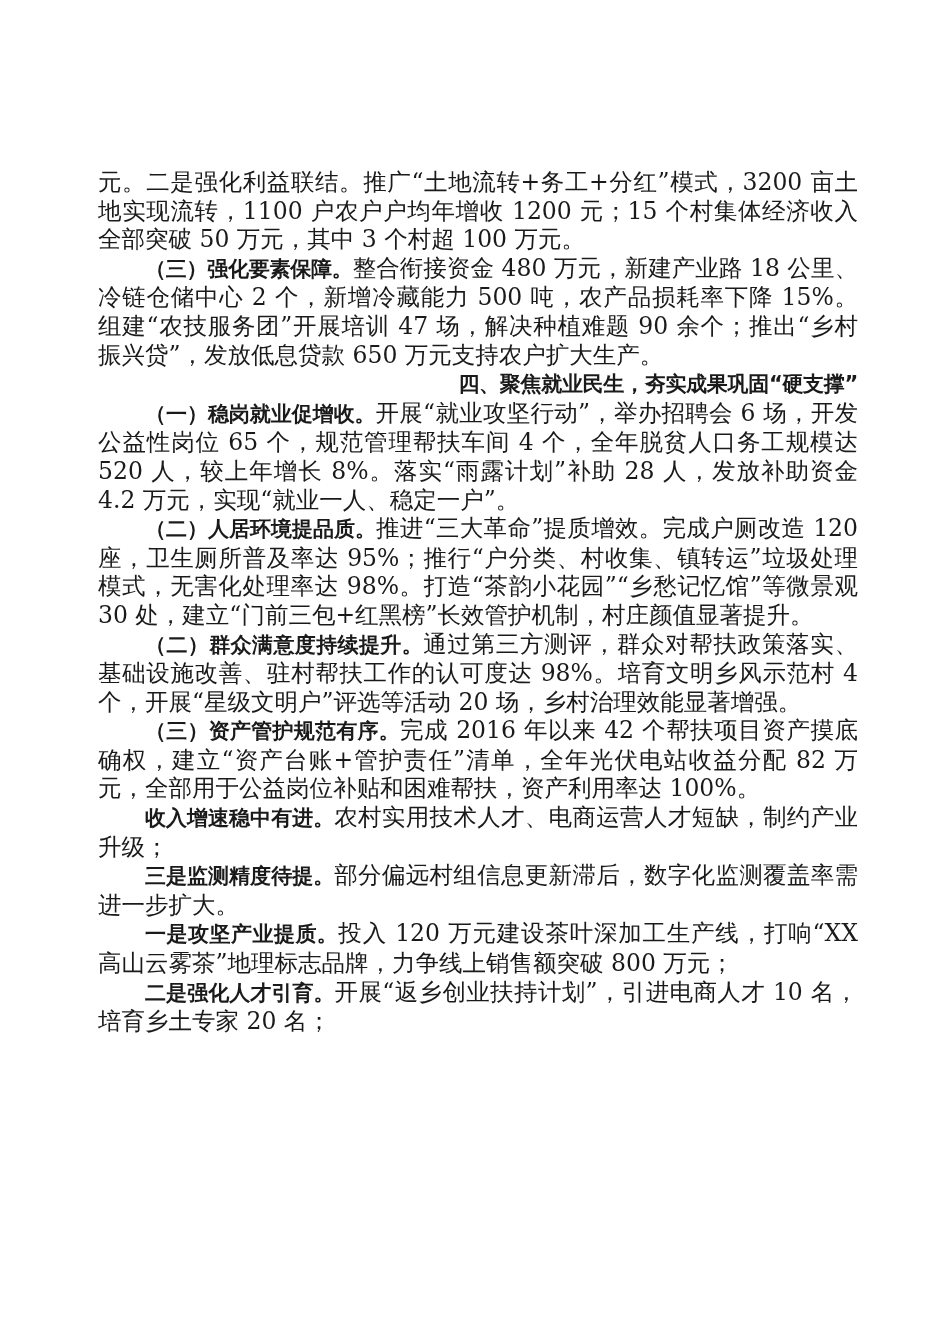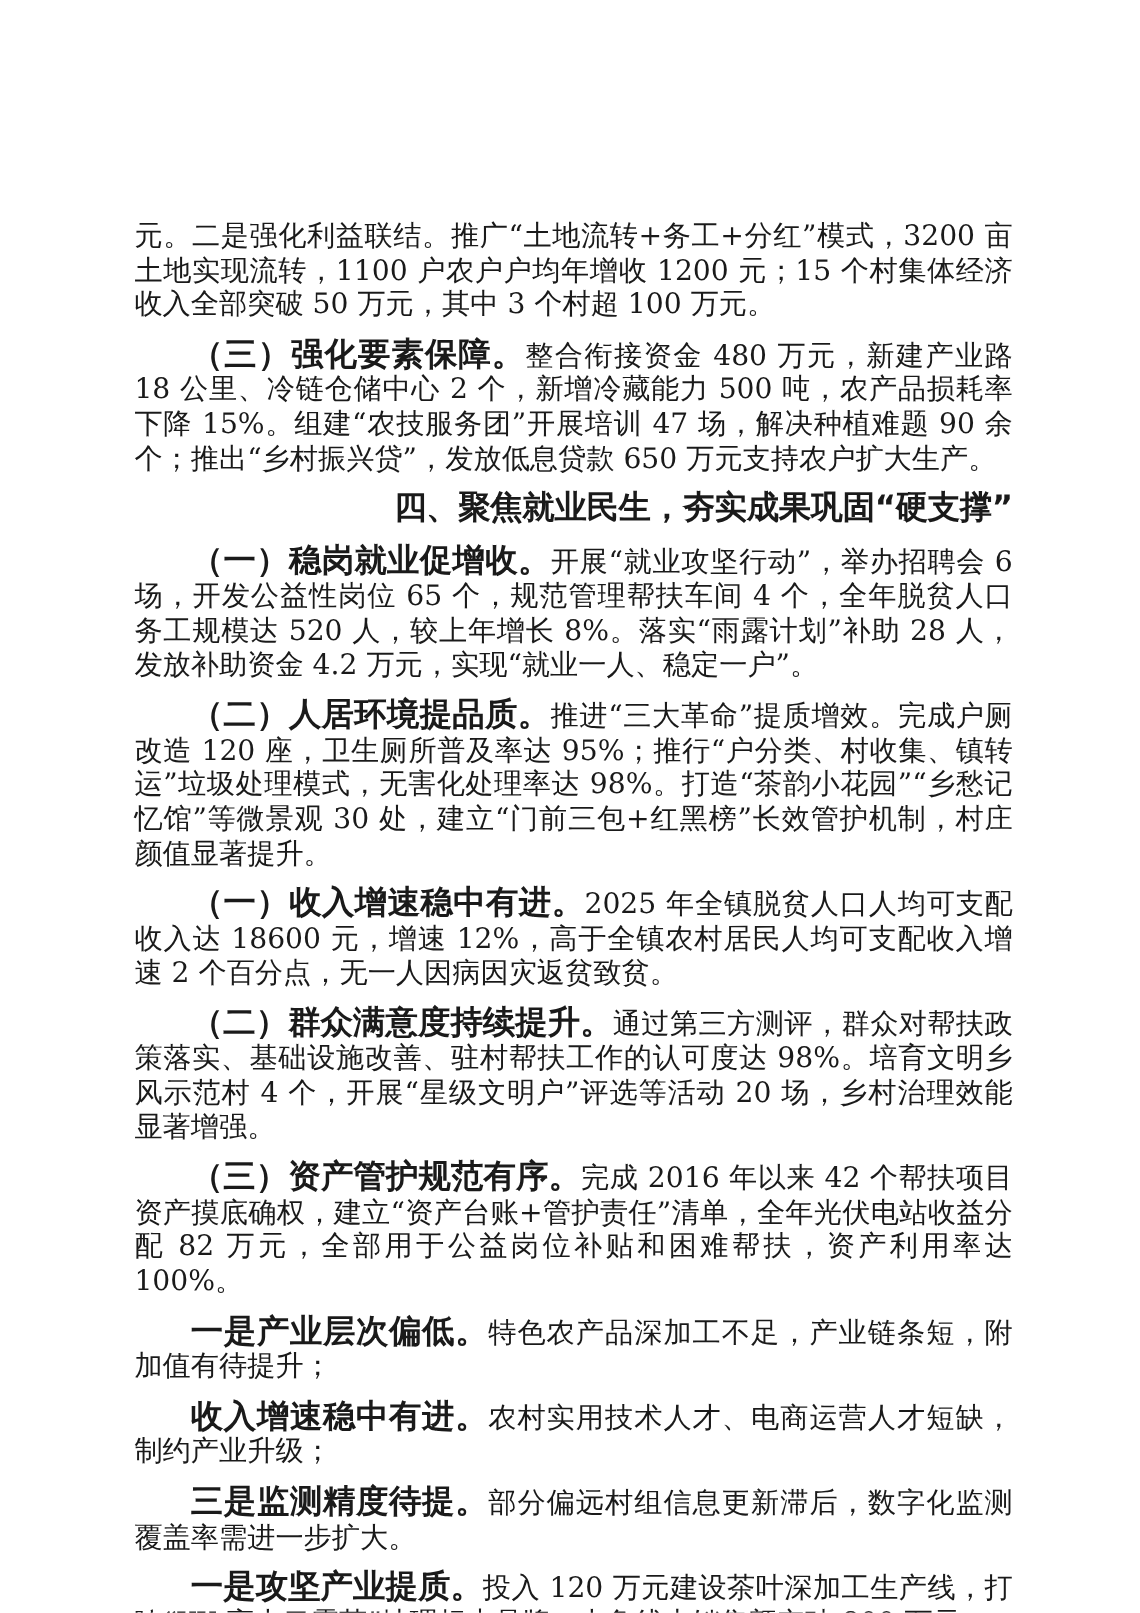--- a/index.html
+++ b/index.html
@@ -20,39 +20,39 @@
     height: 1344px;
     background: #ffffff;
   }
   .text-column {
     position: absolute;
     left: 98px;
     top: 168px;
     width: 760px;
   }
   p {
-    margin: 14px;
+    margin: 0;
     padding: 0;
     font-size: 23.5px;
     line-height: 28.6px;
     color: #1a1a1a;
     text-align: justify;
     text-justify: inter-ideograph;
     text-indent: 2em;
     font-weight: 400;
     letter-spacing: 0px;
   }
   p.noindent {
     text-indent: 0;
   }
   
   .lead {
     font-weight: 700;
     font-family: "DejaVu Sans", "Liberation Sans", sans-serif;
-    font-size: 27px;
+    font-size: 21px;
     letter-spacing: -0.3px;
   }
   
   p.heading {
     font-weight: 700;
     font-family: "DejaVu Sans", "Liberation Sans", sans-serif;
     font-size: 23px;
     text-indent: 2em;
     text-align: right;
     letter-spacing: -0.3px;
@@ -66,22 +66,20 @@
 </head>
 <body>
 
 <div class="page">
   <div class="text-column" id="text-column">
       <p class=" noindent"><span class="body-run">元。二是强化利益联结。推广“土地流转+务工+分红”模式，3200 亩土地实现流转，1100 户农户户均年增收 1200 元；15 个村集体经济收入全部突破 50 万元，其中 3 个村超 100 万元。</span></p>
       <p><span class="lead">（三）强化要素保障。</span><span class="body-run">整合衔接资金 480 万元，新建产业路 18 公里、冷链仓储中心 2 个，新增冷藏能力 500 吨，农产品损耗率下降 15%。组建“农技服务团”开展培训 47 场，解决种植难题 90 余个；推出“乡村振兴贷”，发放低息贷款 650 万元支持农户扩大生产。</span></p>
       <p class="heading"><span class="lead">四、聚焦就业民生，夯实成果巩固“硬支撑”</span></p>
       <p><span class="lead">（一）稳岗就业促增收。</span><span class="body-run">开展“就业攻坚行动”，举办招聘会 6 场，开发公益性岗位 65 个，规范管理帮扶车间 4 个，全年脱贫人口务工规模达 520 人，较上年增长 8%。落实“雨露计划”补助 28 人，发放补助资金 4.2 万元，实现“就业一人、稳定一户”。</span></p>
       <p><span class="lead">（二）人居环境提品质。</span><span class="body-run">推进“三大革命”提质增效。完成户厕改造 120 座，卫生厕所普及率达 95%；推行“户分类、村收集、镇转运”垃圾处理模式，无害化处理率达 98%。打造“茶韵小花园”“乡愁记忆馆”等微景观 30 处，建立“门前三包+红黑榜”长效管护机制，村庄颜值显著提升。</span></p>
-      <p><span class="lead">（一）收入增速稳中有进。</span><span class="body-run">2025 年全镇脱贫人口人均可支配收入达 18600 元，增速 12%，高于全镇农村居民人均可支配收入增速 2 个百分点，无一人因病因灾返贫致贫。</span></p>
       <p><span class="lead">（二）群众满意度持续提升。</span><span class="body-run">通过第三方测评，群众对帮扶政策落实、基础设施改善、驻村帮扶工作的认可度达 98%。培育文明乡风示范村 4 个，开展“星级文明户”评选等活动 20 场，乡村治理效能显著增强。</span></p>
       <p><span class="lead">（三）资产管护规范有序。</span><span class="body-run">完成 2016 年以来 42 个帮扶项目资产摸底确权，建立“资产台账+管护责任”清单，全年光伏电站收益分配 82 万元，全部用于公益岗位补贴和困难帮扶，资产利用率达 100%。</span></p>
-      <p><span class="lead">一是产业层次偏低。</span><span class="body-run">特色农产品深加工不足，产业链条短，附加值有待提升；</span></p>
       <p><span class="lead">收入增速稳中有进。</span><span class="body-run">农村实用技术人才、电商运营人才短缺，制约产业升级；</span></p>
       <p><span class="lead">三是监测精度待提。</span><span class="body-run">部分偏远村组信息更新滞后，数字化监测覆盖率需进一步扩大。</span></p>
       <p><span class="lead">一是攻坚产业提质。</span><span class="body-run">投入 120 万元建设茶叶深加工生产线，打响“XX 高山云雾茶”地理标志品牌，力争线上销售额突破 800 万元；</span></p>
       <p><span class="lead">二是强化人才引育。</span><span class="body-run">开展“返乡创业扶持计划”，引进电商人才 10 名，培育乡土专家 20 名；</span></p>
     </div>
 </div>
 
 </body></html>

